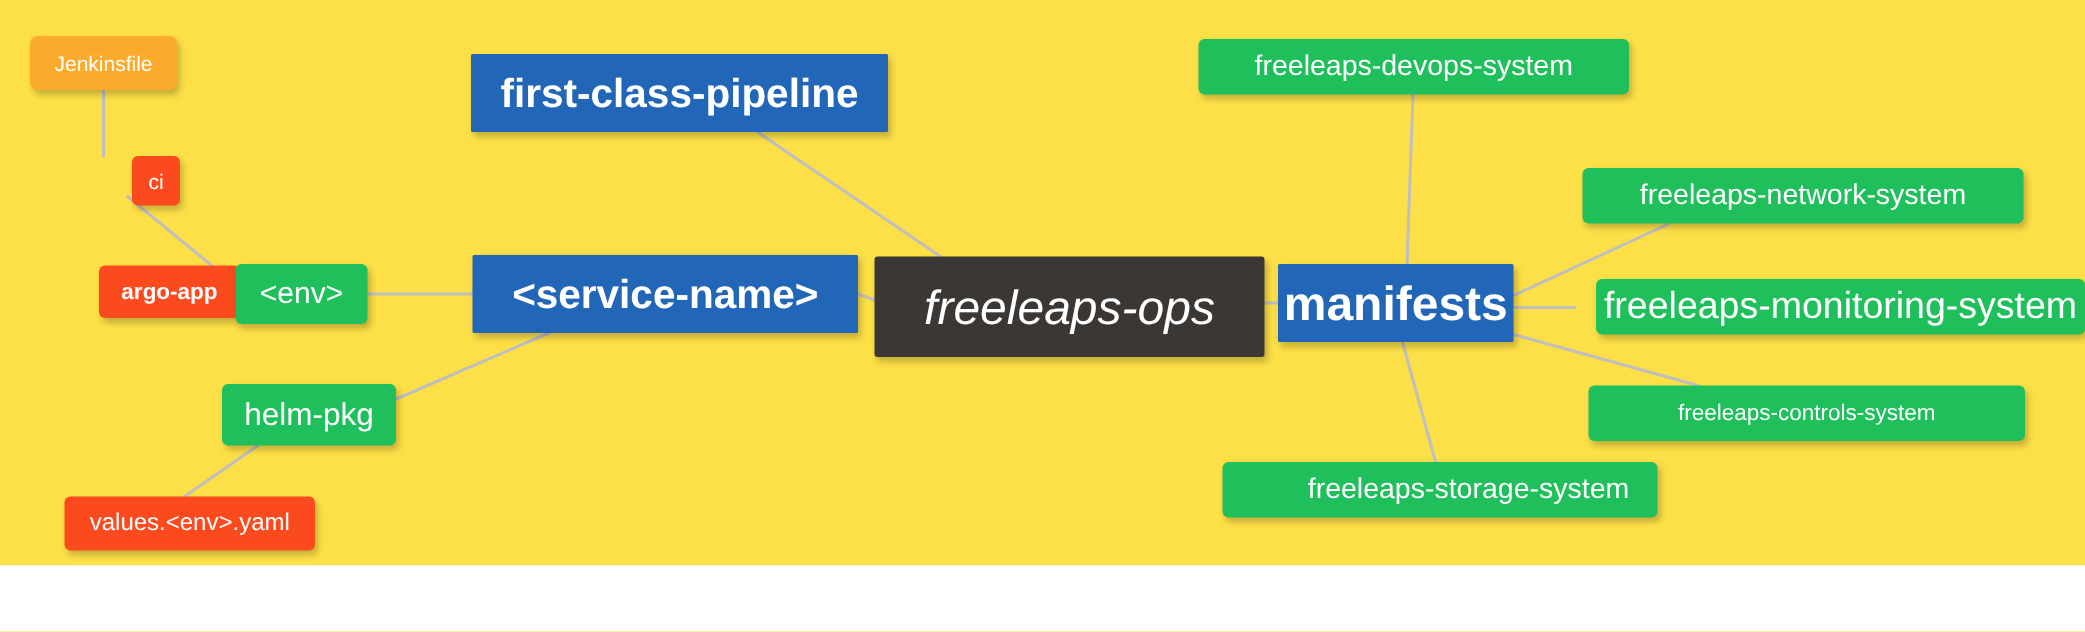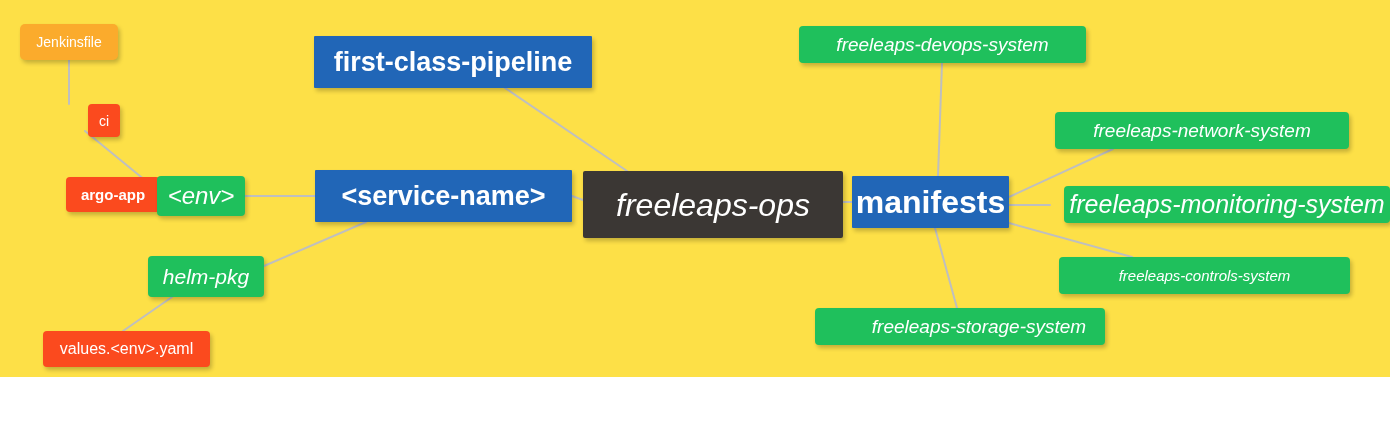--- a/index.html
+++ b/index.html
@@ -47,21 +47,20 @@
     font-style: italic;
   }
   .n-blue {
     background: #2166b7;
     border-radius: 1px;
     font-weight: bold;
   }
   .n-green {
     background: #1fc05c;
     border-radius: 4px;
-    font-style: italic;
   }
   .n-orange {
     background: #fbab2c;
     border-radius: 5px;
   }
   .n-red {
     background: #fb4a1e;
     border-radius: 4px;
     margin-left: 35px;
   }
@@ -89,21 +88,21 @@
   <div id="node-layer">
       <div class="node n-orange" style="left: 20px; top: 24px; width: 98px; height: 36px; font-size: 14px;">
         <span>Jenkinsfile</span>
       </div>
       <div class="node n-red" style="left: 53px; top: 104px; width: 32px; height: 33px; font-size: 14px;">
         <span>ci</span>
       </div>
       <div class="node n-red" style="left: 31px; top: 177px; width: 94px; height: 35px; font-size: 15px; font-weight: bold;">
         <span>argo-app</span>
       </div>
-      <div class="node n-green" style="left: 157px; top: 176px; width: 88px; height: 40px; font-size: 24px;">
+      <div class="node n-green" style="left: 157px; top: 176px; width: 88px; height: 40px; font-size: 20px;">
         <span>&lt;env&gt;</span>
       </div>
       <div class="node n-blue" style="left: 315px; top: 170px; width: 257px; height: 52px; font-size: 27px;">
         <span>&lt;service-name&gt;</span>
       </div>
       <div class="node n-blue" style="left: 314px; top: 36px; width: 278px; height: 52px; font-size: 27px;">
         <span>first-class-pipeline</span>
       </div>
       <div class="node n-green" style="left: 148px; top: 256px; width: 116px; height: 41px; font-size: 21px;">
         <span>helm-pkg</span>

